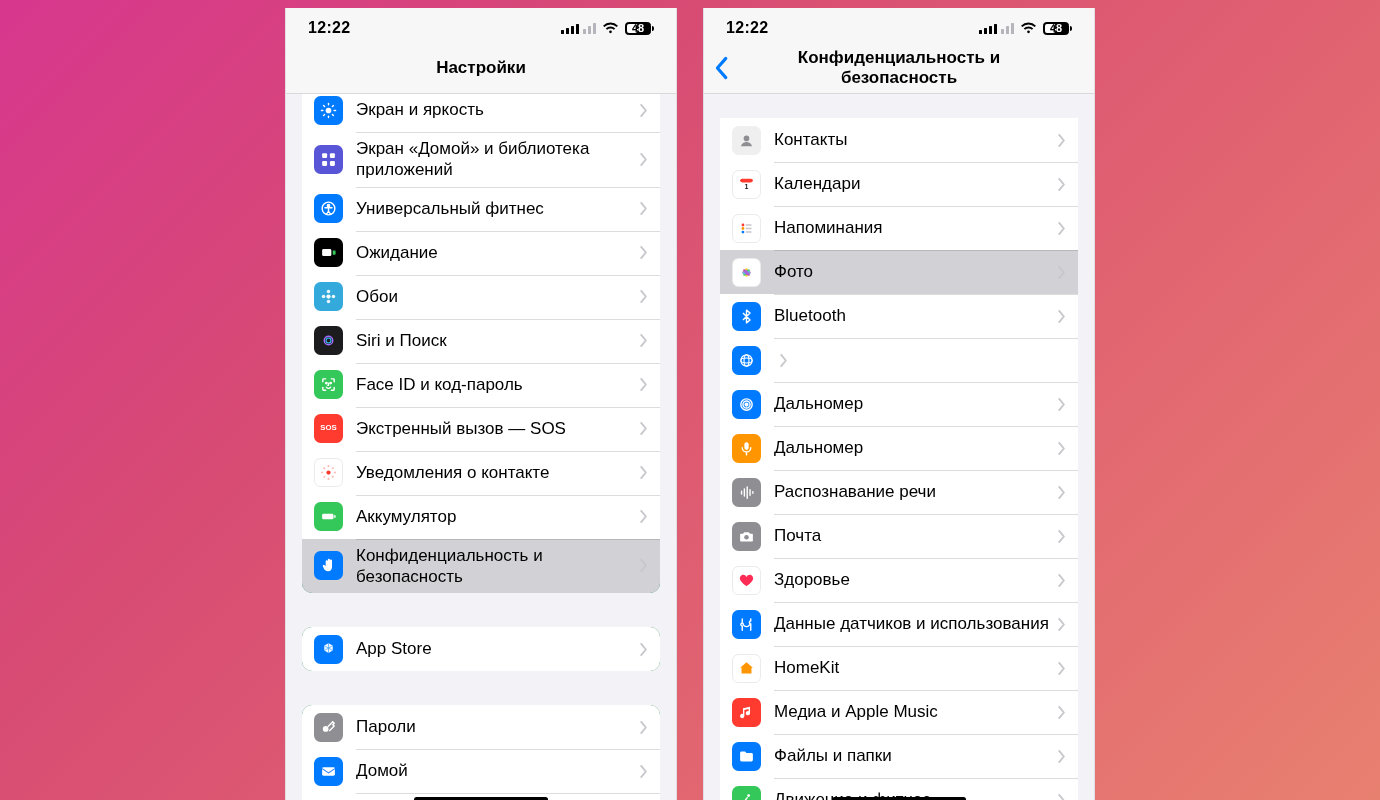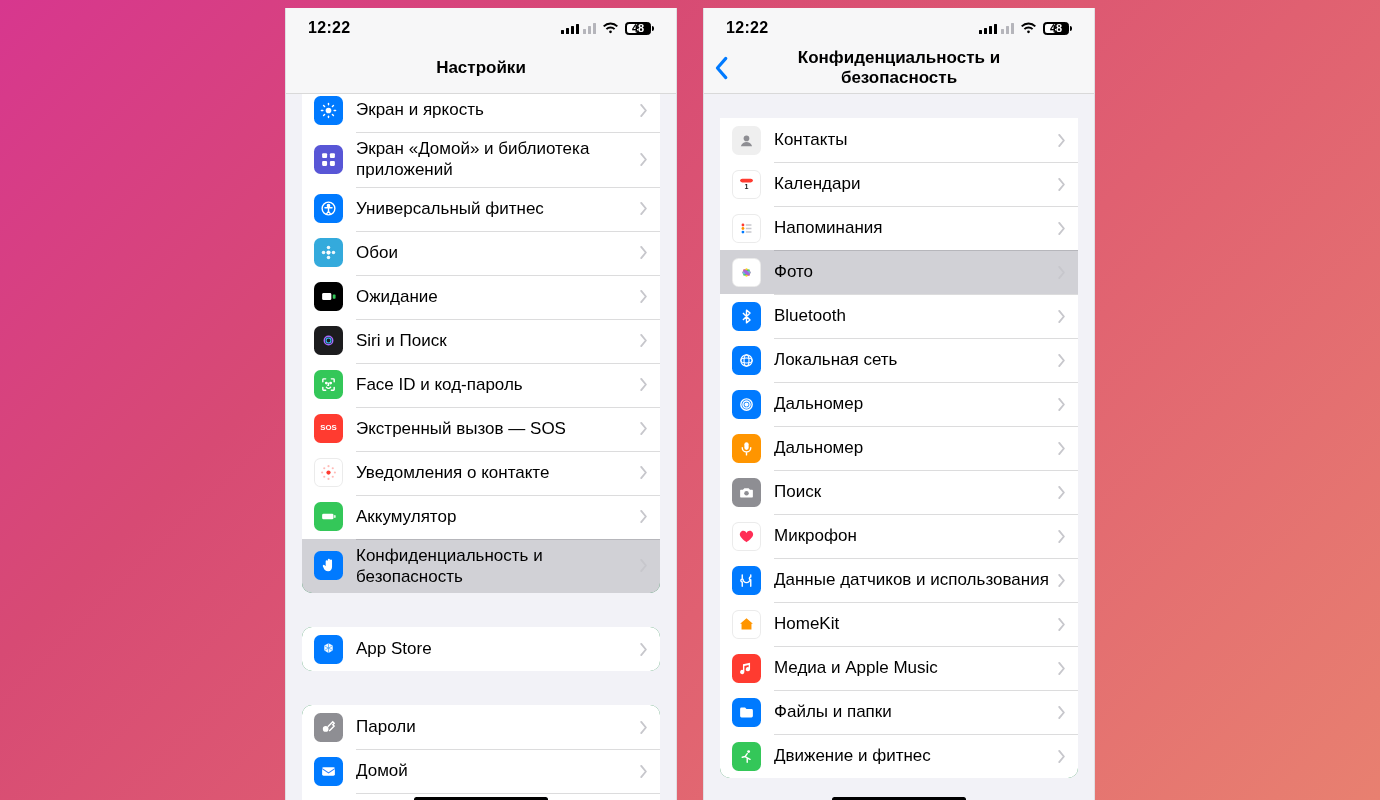--- a/index.html
+++ b/index.html
@@ -132,44 +132,44 @@
               </svg>
             </div>
             <div class="label">Универсальный фитнес</div>
             <div class="chev">
               <svg viewBox="0 0 8 14">
                 <path d="M1 1l5 6-5 6" fill="none" stroke="#c7c7cc" stroke-width="2" stroke-linecap="round" stroke-linejoin="round"></path>
               </svg>
             </div>
           </div>
           <div class="row">
+            <div class="icon c-black">
+              <svg viewBox="0 0 24 24" fill="#fff">
+                <rect x="3" y="7" width="13" height="10" rx="2"></rect>
+                <rect x="18" y="9" width="4" height="6" rx="1" fill="#34c759"></rect>
+              </svg>
+            </div>
+            <div class="label">Ожидание</div>
+            <div class="chev">
+              <svg viewBox="0 0 8 14">
+                <path d="M1 1l5 6-5 6" fill="none" stroke="#c7c7cc" stroke-width="2" stroke-linecap="round" stroke-linejoin="round"></path>
+              </svg>
+            </div>
+          </div>
+          <div class="row">
             <div class="icon c-cyan">
               <svg viewBox="0 0 24 24" fill="#fff">
                 <circle cx="12" cy="12" r="3"></circle>
                 <circle cx="12" cy="5" r="2.5" opacity=".9"></circle>
                 <circle cx="12" cy="19" r="2.5" opacity=".9"></circle>
                 <circle cx="5" cy="12" r="2.5" opacity=".9"></circle>
                 <circle cx="19" cy="12" r="2.5" opacity=".9"></circle>
               </svg>
             </div>
             <div class="label">Обои</div>
-            <div class="chev">
-              <svg viewBox="0 0 8 14">
-                <path d="M1 1l5 6-5 6" fill="none" stroke="#c7c7cc" stroke-width="2" stroke-linecap="round" stroke-linejoin="round"></path>
-              </svg>
-            </div>
-          </div>
-          <div class="row">
-            <div class="icon c-black">
-              <svg viewBox="0 0 24 24" fill="#fff">
-                <rect x="3" y="7" width="13" height="10" rx="2"></rect>
-                <rect x="18" y="9" width="4" height="6" rx="1" fill="#34c759"></rect>
-              </svg>
-            </div>
-            <div class="label">Ожидание</div>
             <div class="chev">
               <svg viewBox="0 0 8 14">
                 <path d="M1 1l5 6-5 6" fill="none" stroke="#c7c7cc" stroke-width="2" stroke-linecap="round" stroke-linejoin="round"></path>
               </svg>
             </div>
           </div>
           <div class="row">
             <div class="icon c-dark">
               <svg viewBox="0 0 24 24">
                 <circle cx="12" cy="12" r="9" fill="#1c1c1e"></circle>
@@ -443,21 +443,20 @@
             </div>
           </div>
           <div class="row">
             <div class="icon c-blue">
               <svg viewBox="0 0 24 24" fill="none" stroke="#fff" stroke-width="1.6">
                 <circle cx="12" cy="12" r="8"></circle>
                 <ellipse cx="12" cy="12" rx="8" ry="3.5"></ellipse>
                 <ellipse cx="12" cy="12" rx="3.5" ry="8"></ellipse>
               </svg>
             </div>
-            <div class="label">Локальная сеть</div>
             <div class="chev">
               <svg viewBox="0 0 8 14">
                 <path d="M1 1l5 6-5 6" fill="none" stroke="#c7c7cc" stroke-width="2" stroke-linecap="round" stroke-linejoin="round"></path>
               </svg>
             </div>
           </div>
           <div class="row">
             <div class="icon c-blue">
               <svg viewBox="0 0 24 24" fill="none" stroke="#fff" stroke-width="2">
                 <circle cx="12" cy="12" r="2" fill="#fff"></circle>
@@ -481,39 +480,56 @@
             </div>
             <div class="label">Дальномер</div>
             <div class="chev">
               <svg viewBox="0 0 8 14">
                 <path d="M1 1l5 6-5 6" fill="none" stroke="#c7c7cc" stroke-width="2" stroke-linecap="round" stroke-linejoin="round"></path>
               </svg>
             </div>
           </div>
           <div class="row">
             <div class="icon c-gray">
+              <svg viewBox="0 0 24 24" stroke="#fff" stroke-width="2" stroke-linecap="round">
+                <line x1="5" y1="10" x2="5" y2="14"></line>
+                <line x1="9" y1="7" x2="9" y2="17"></line>
+                <line x1="13" y1="4" x2="13" y2="20"></line>
+                <line x1="17" y1="8" x2="17" y2="16"></line>
+                <line x1="21" y1="11" x2="21" y2="13"></line>
+              </svg>
+            </div>
+            <div class="label">Распознавание речи</div>
+            <div class="chev">
+              <svg viewBox="0 0 8 14">
+                <path d="M1 1l5 6-5 6" fill="none" stroke="#c7c7cc" stroke-width="2" stroke-linecap="round" stroke-linejoin="round"></path>
+              </svg>
+            </div>
+          </div>
+          <div class="row">
+            <div class="icon c-gray">
               <svg viewBox="0 0 24 24" fill="#fff">
                 <path d="M4 8h3l2-2h6l2 2h3a1 1 0 011 1v9a1 1 0 01-1 1H4a1 1 0 01-1-1V9a1 1 0 011-1z"></path>
                 <circle cx="12" cy="13" r="3.2" fill="#8e8e93"></circle>
               </svg>
             </div>
-            <div class="label">Поиск</div>
+            <div class="label">Почта</div>
             <div class="chev">
               <svg viewBox="0 0 8 14">
                 <path d="M1 1l5 6-5 6" fill="none" stroke="#c7c7cc" stroke-width="2" stroke-linecap="round" stroke-linejoin="round"></path>
               </svg>
             </div>
           </div>
           <div class="row">
             <div class="icon c-white">
               <svg viewBox="0 0 24 24" fill="#ff2d55">
                 <path d="M12 20s-7-4.5-9-9c-1.4-3.2 1-7 4.5-7 2 0 3.5 1.2 4.5 3 1-1.8 2.5-3 4.5-3 3.5 0 5.9 3.8 4.5 7-2 4.5-9 9-9 9z"></path>
               </svg>
             </div>
-            <div class="label">Микрофон</div>
+            <div class="label">Здоровье</div>
             <div class="chev">
               <svg viewBox="0 0 8 14">
                 <path d="M1 1l5 6-5 6" fill="none" stroke="#c7c7cc" stroke-width="2" stroke-linecap="round" stroke-linejoin="round"></path>
               </svg>
             </div>
           </div>
           <div class="row">
             <div class="icon c-blue">
               <svg viewBox="0 0 24 24" fill="none" stroke="#fff" stroke-width="2" stroke-linecap="round">
                 <path d="M6 4v6M6 14v6M6 10a2 2 0 100 4M18 4v3M18 11v9M18 7a2 2 0 100 4M12 15a5 5 0 005-5M12 15a5 5 0 01-5-5"></path>

